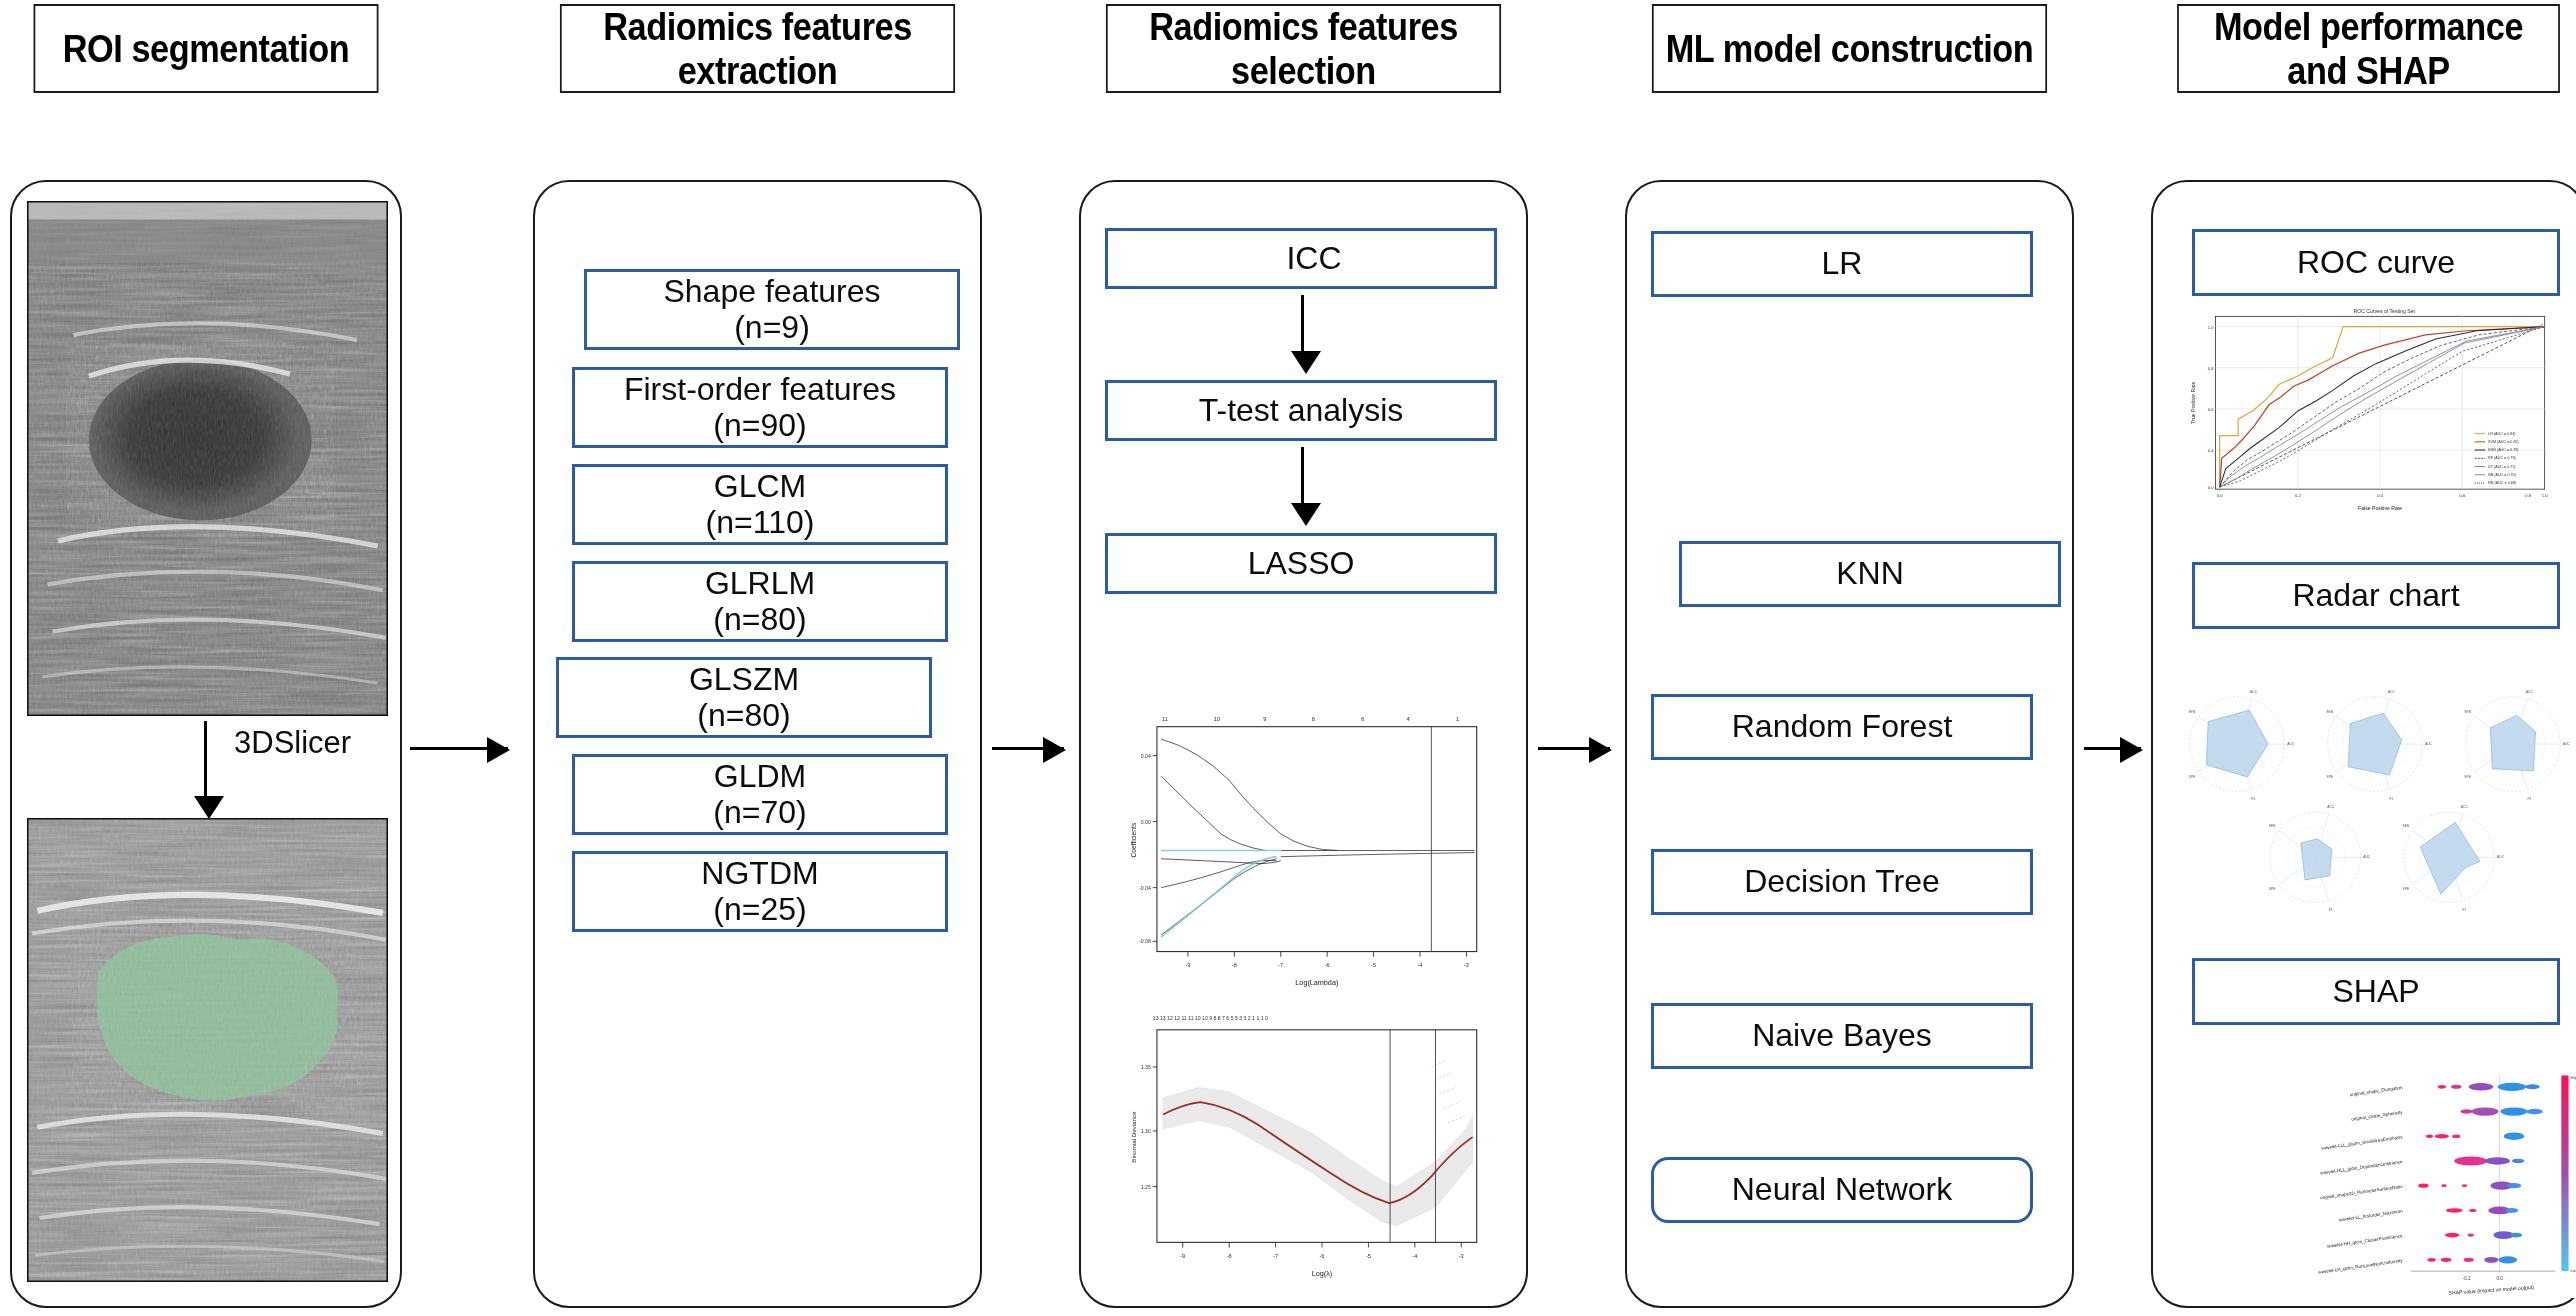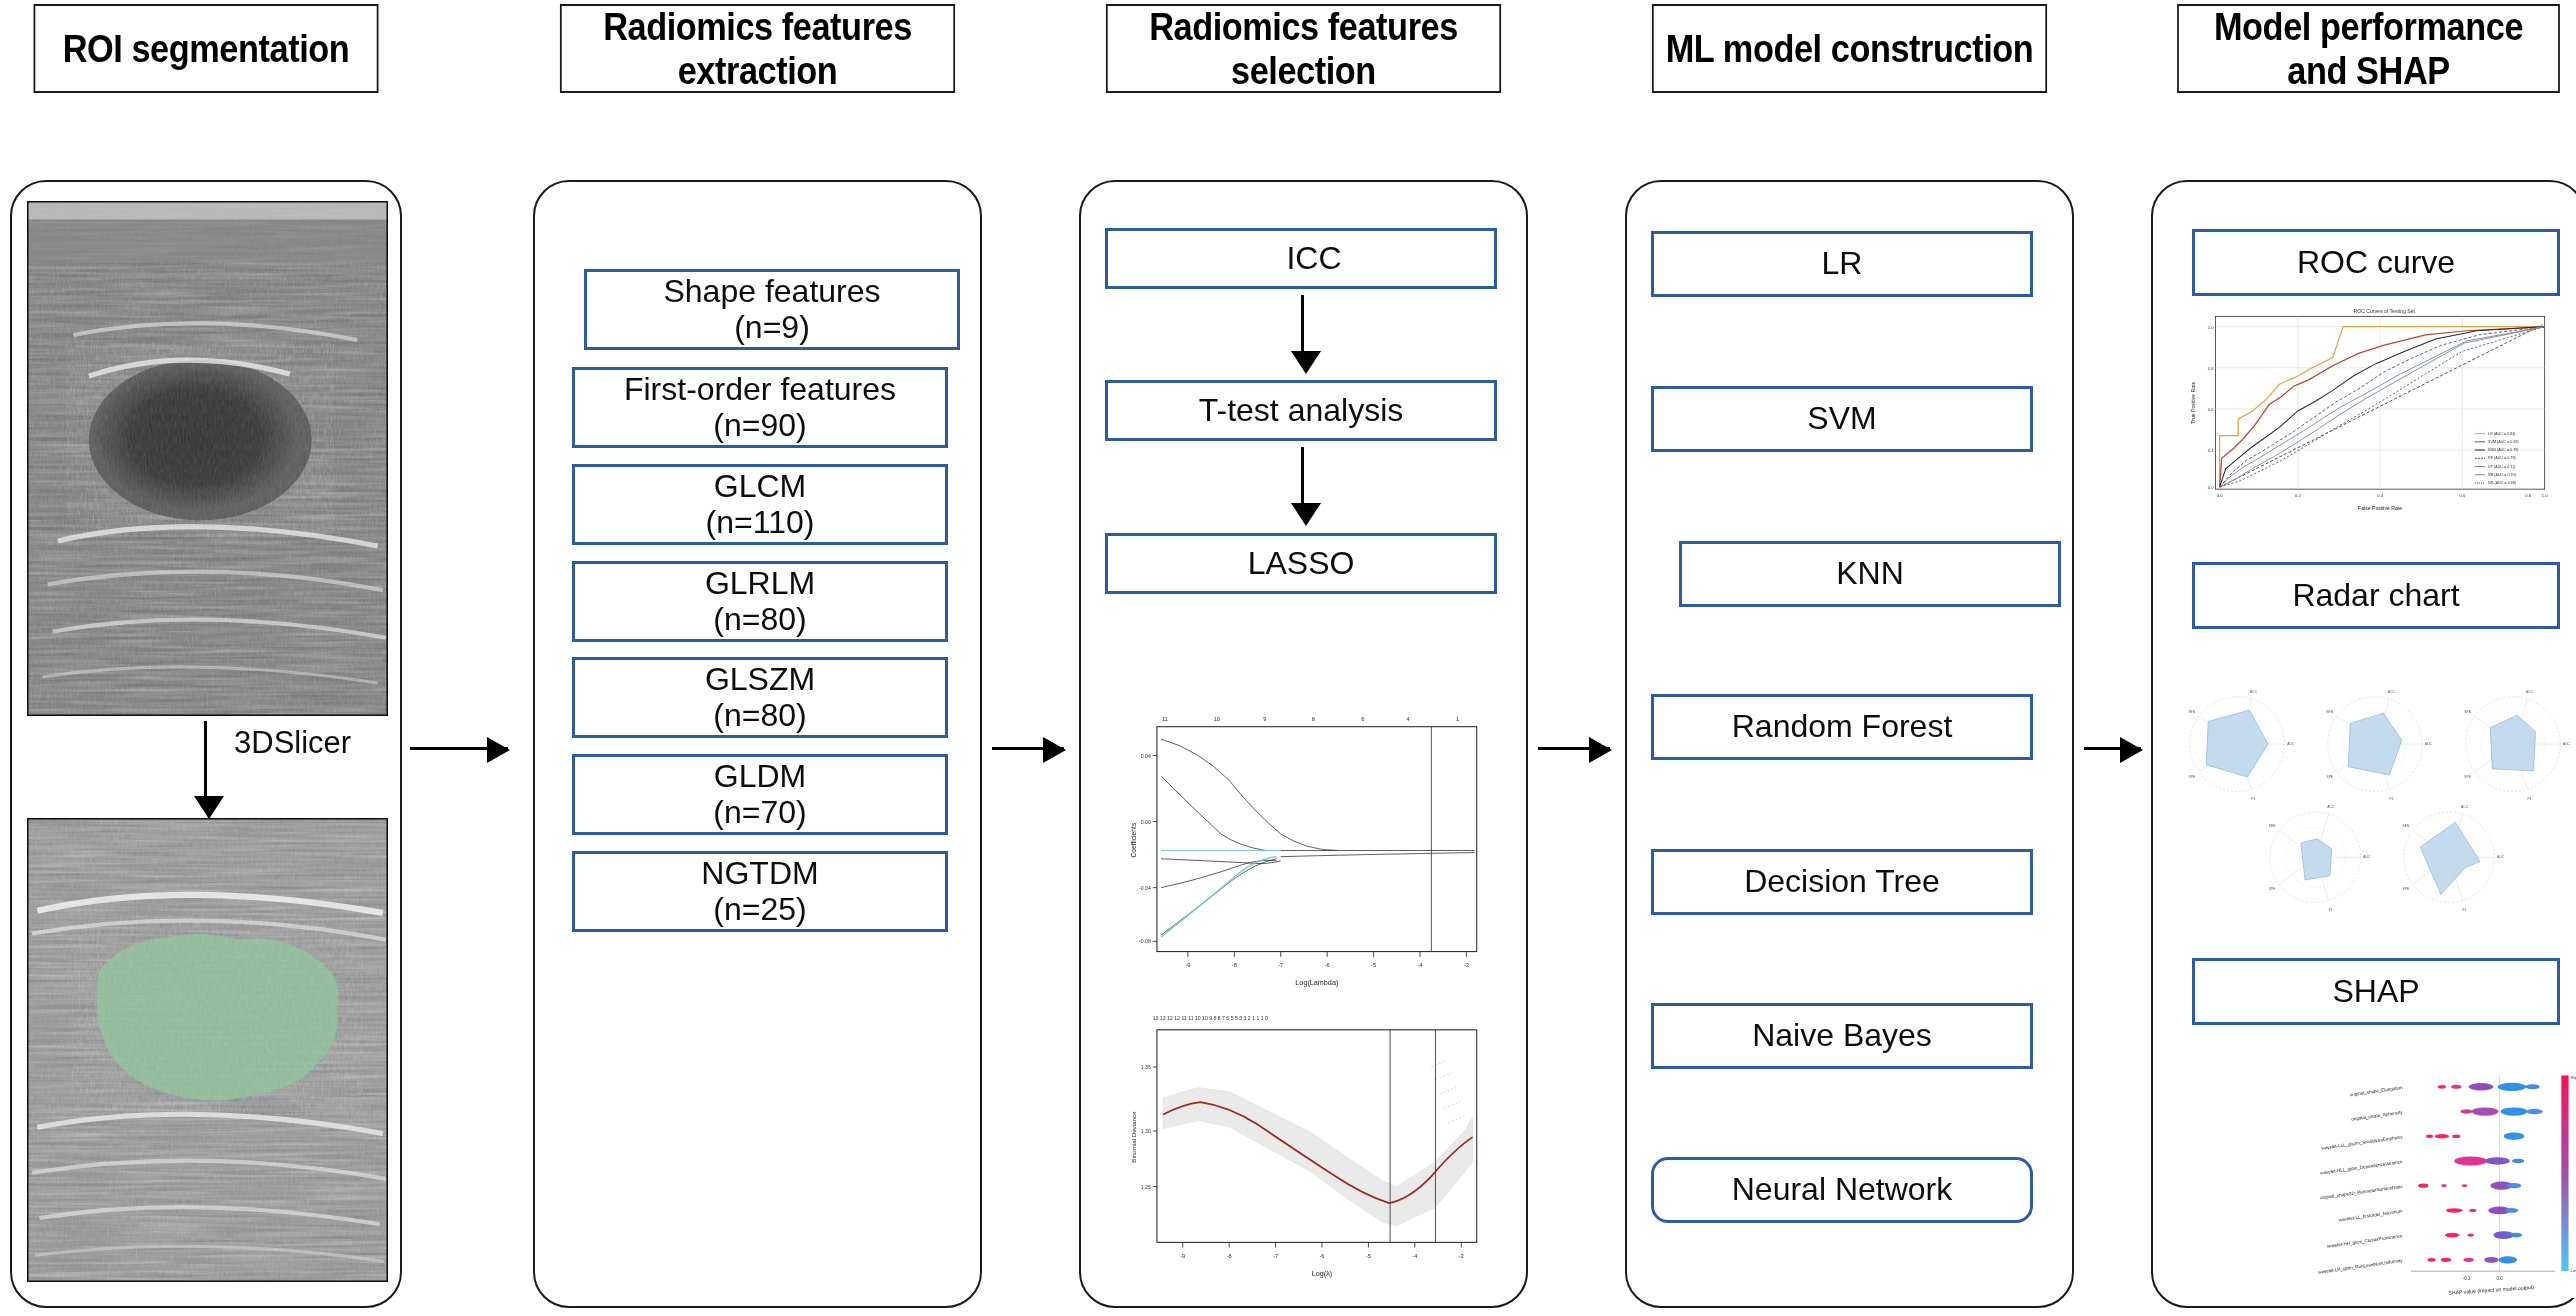--- a/index.html
+++ b/index.html
@@ -191,21 +191,21 @@
   <div class="arrow-h" style="left:2084px; top:747px; width:57px;"></div>
 
   <div class="bbox" style="left:584px;top:269px; width:376px;height:81px;">Shape features
 (n=9)</div>
   <div class="bbox" style="left:572px;top:367px; width:376px;height:81px;">First-order features
 (n=90)</div>
   <div class="bbox" style="left:572px;top:464px; width:376px;height:81px;">GLCM
 (n=110)</div>
   <div class="bbox" style="left:572px;top:561px;width:376px;height:81px;">GLRLM
 (n=80)</div>
-  <div class="bbox" style="left:572px;top:657px;width:376px;height:81px;">GLSZM
+  <div class="bbox" style="left:556px;top:657px;width:376px;height:81px;">GLSZM
 (n=80)</div>
   <div class="bbox" style="left:572px;top:754px;width:376px;height:81px;">GLDM
 (n=70)</div>
   <div class="bbox" style="left:572px;top:851px;width:376px;height:81px;">NGTDM
 (n=25)</div>
 
   <div class="bbox" style="left:1105px;top:228px; width:392px;height:61px;padding-left:26px;">ICC</div>
   <div class="arrow-v" style="left:1301px; top:295px; height:58px;"></div>
   <div class="bbox" style="left:1105px;top:380px; width:392px;height:61px;">T-test analysis</div>
   <div class="arrow-v" style="left:1301px; top:447px; height:58px;"></div>
@@ -315,21 +315,20 @@
           <text x="235" y="245">-5</text>
           <text x="280" y="245">-4</text>
           <text x="325" y="245">-3</text>
       </g>
       <text x="190" y="263" font-family="Liberation Sans, sans-serif" font-size="7" fill="#222" text-anchor="middle">Log(λ)</text>
       <text x="10" y="128" font-family="Liberation Sans, sans-serif" font-size="6" fill="#222" text-anchor="middle" transform="rotate(-90 10 128)">Binomial Deviance</text>
     </svg>
   </div>
 
   <div class="bbox" style="left:1651px;top:231px; width:382px;height:66px;">LR</div>
-  <div class="bbox" style="left:1651px;top:386px; width:382px;height:66px;">SVM</div>
   <div class="bbox" style="left:1651px;top:541px;width:382px;height:66px;margin-left:28px;">KNN</div>
   <div class="bbox" style="left:1651px;top:694px;width:382px;height:66px;">Random Forest</div>
   <div class="bbox" style="left:1651px;top:849px;width:382px;height:66px;">Decision Tree</div>
   <div class="bbox" style="left:1651px;top:1003px;width:382px;height:66px;">Naive Bayes</div>
   <div class="bbox" style="left:1651px;top:1157px;width:382px;height:66px;border-radius:17px;">Neural Network</div>
 
   <div class="bbox" style="left:2192px;top:229px; width:368px;height:67px;">ROC curve</div>
 
   <div class="thumb" style="left:2178px;top:304px;width:397px;height:216px;">
     <svg viewBox="0 0 385 210">

